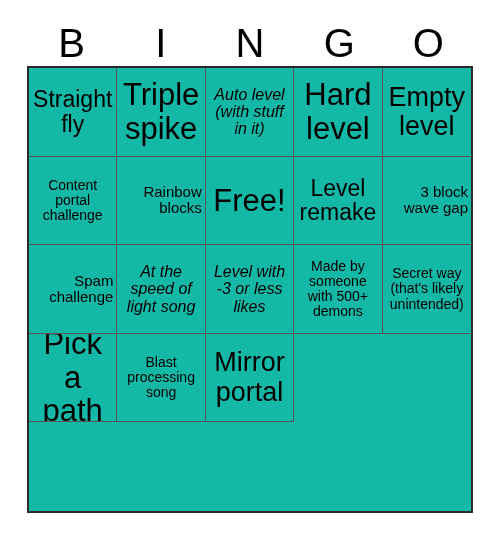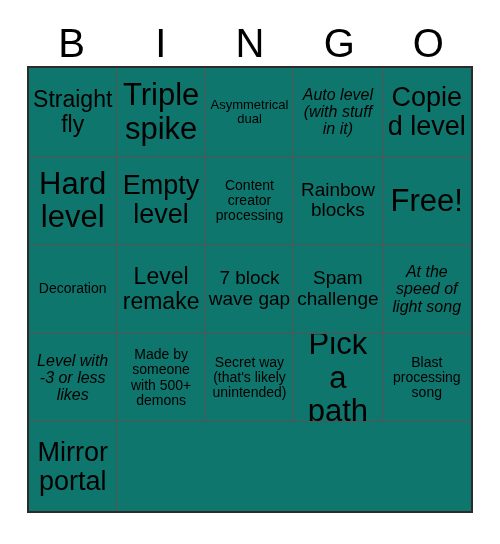--- a/index.html
+++ b/index.html
@@ -51,21 +51,21 @@
     position: absolute;
     left: 27px;
     top: 66px;
     width: 446px;
     height: 447px;
     border: 2px solid #2b2b2b;
     box-sizing: border-box;
     display: grid;
     grid-template-columns: repeat(5, 1fr);
     grid-template-rows: repeat(5, 1fr);
-    background: #0f766e;
+    background: #14b8a6;
   }
 
   .bingo-cell {
     border-right: 1px solid #545454;
     border-bottom: 1px solid #545454;
     box-sizing: border-box;
     display: flex;
     align-items: center;
     justify-content: center;
     text-align: center;
@@ -84,21 +84,21 @@
     width: 100%;
     line-height: 1.08;
     color: #000000;
     word-wrap: break-word;
   }
 
   
   .fs-xxl { font-size: 31px; text-align: center; }
   .fs-xl  { font-size: 27px; }
   .fs-l   { font-size: 23px; }
-  .fs-m   { font-size: 19px; }
+  .fs-m   { font-size: 15px; text-align: right; }
   .fs-s   { font-size: 16px; font-style: italic; }
   .fs-xs  { font-size: 14px; }
   .fs-xxs { font-size: 13px; }
 </style>
 </head>
 <body>
 
 <div class="card">
 
   <div class="bingo-header">
@@ -110,51 +110,42 @@
   </div>
 
   <div class="bingo-grid" id="bingo-grid">
       <div class="bingo-cell">
         <span class="cell-text fs-l">Straight fly</span>
       </div>
       <div class="bingo-cell">
         <span class="cell-text fs-xxl">Triple spike</span>
       </div>
       <div class="bingo-cell">
-        <span class="cell-text fs-xxs">Asymmetrical dual</span>
-      </div>
-      <div class="bingo-cell">
         <span class="cell-text fs-s">Auto level (with stuff in it)</span>
-      </div>
-      <div class="bingo-cell">
-        <span class="cell-text fs-xl">Copied level</span>
       </div>
       <div class="bingo-cell">
         <span class="cell-text fs-xxl">Hard level</span>
       </div>
       <div class="bingo-cell">
         <span class="cell-text fs-xl">Empty level</span>
       </div>
       <div class="bingo-cell">
-        <span class="cell-text fs-xs">Content creator processing</span>
+        <span class="cell-text fs-xs">Content portal challenge</span>
       </div>
       <div class="bingo-cell">
         <span class="cell-text fs-m">Rainbow blocks</span>
       </div>
       <div class="bingo-cell">
         <span class="cell-text fs-xxl">Free!</span>
       </div>
       <div class="bingo-cell">
-        <span class="cell-text fs-xs">Decoration</span>
-      </div>
-      <div class="bingo-cell">
         <span class="cell-text fs-l">Level remake</span>
       </div>
       <div class="bingo-cell">
-        <span class="cell-text fs-m">7 block wave gap</span>
+        <span class="cell-text fs-m">3 block wave gap</span>
       </div>
       <div class="bingo-cell">
         <span class="cell-text fs-m">Spam challenge</span>
       </div>
       <div class="bingo-cell">
         <span class="cell-text fs-s">At the speed of light song</span>
       </div>
       <div class="bingo-cell">
         <span class="cell-text fs-s">Level with -3 or less likes</span>
       </div>

